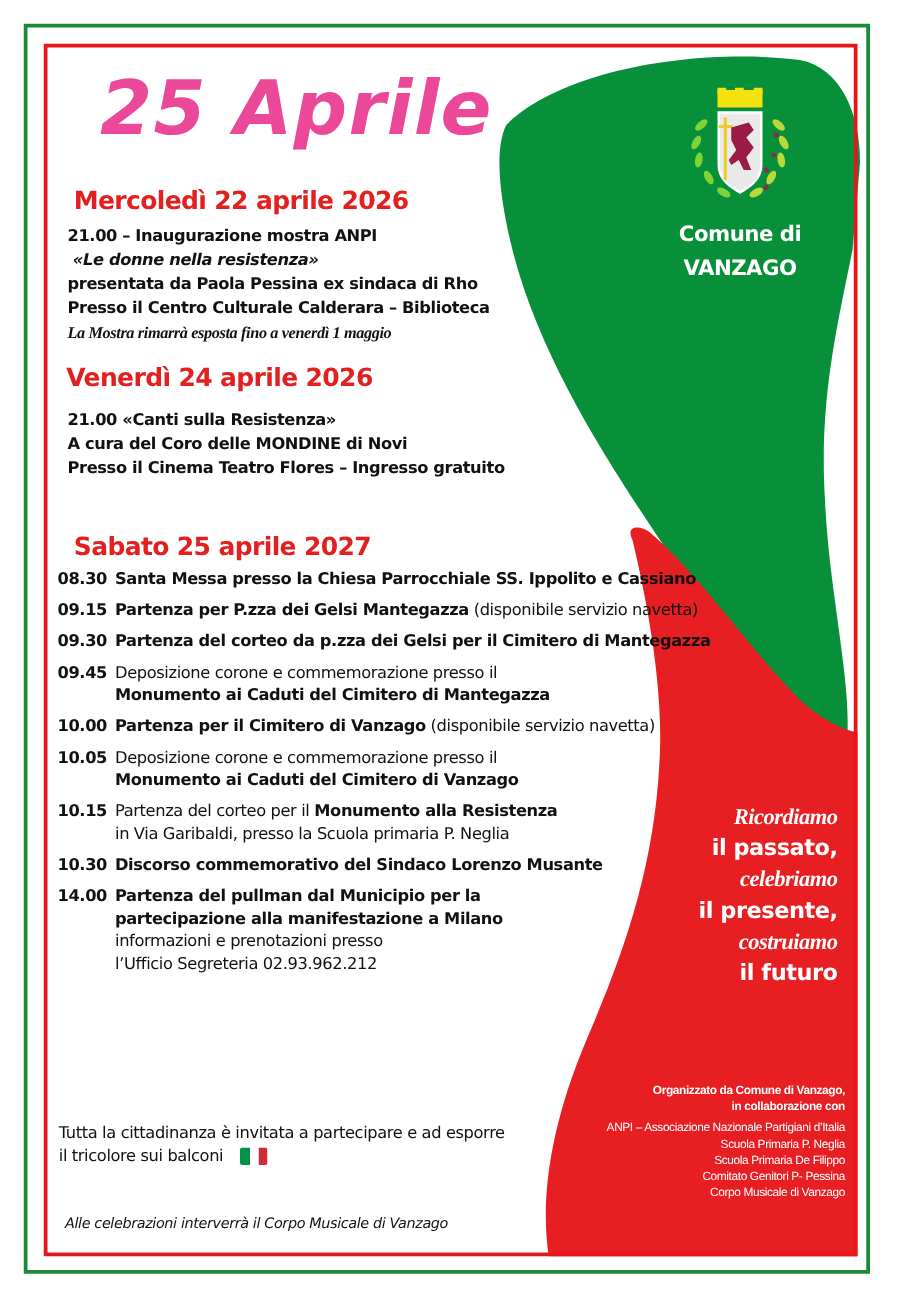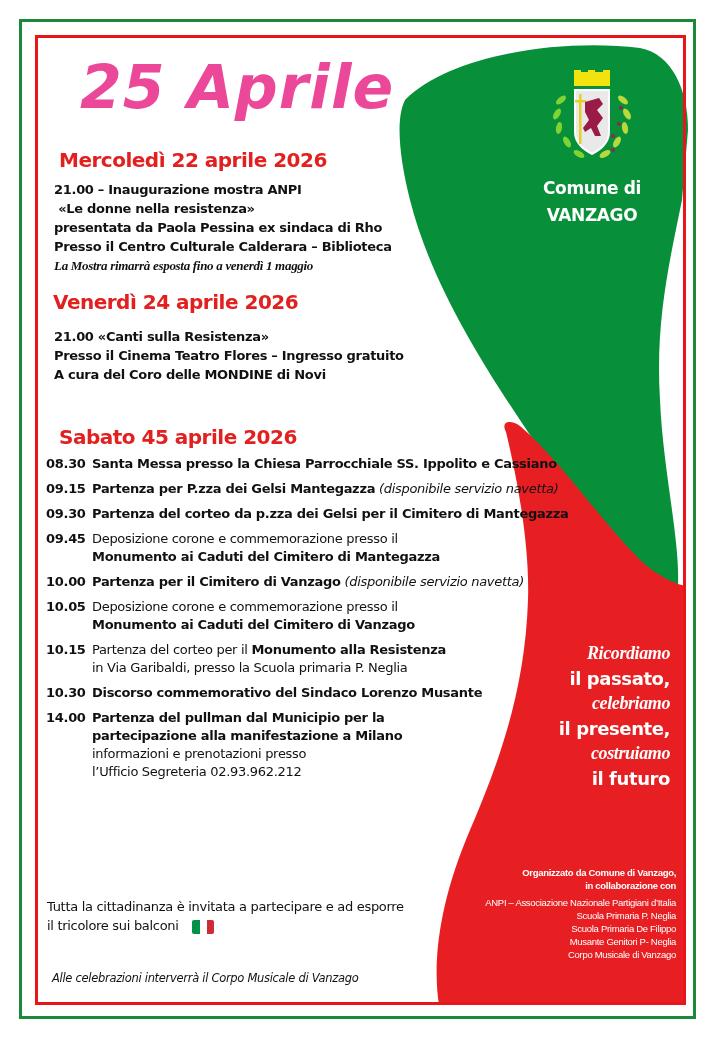--- a/index.html
+++ b/index.html
@@ -9,21 +9,21 @@
   svg.shapes { position:absolute; left:0; top:0; width:720px; height:1040px; }
   .abs { position:absolute; }
   .title { left:80px; top:52px; font-size:60px; font-weight:bold; font-style:italic; color:#ec4899; letter-spacing:1px; font-family:"DejaVu Sans", sans-serif; }
   .day { font-size:20px; font-weight:bold; color:#e1201f; font-family:"DejaVu Sans", sans-serif; letter-spacing:-0.5px; }
   .line { font-size:13px; color:#111; line-height:19px; font-weight:bold; font-family:"DejaVu Sans", sans-serif; letter-spacing:-0.3px; white-space:nowrap; }
   .ital { font-style:italic;font-family:Liberation Serif, serif; }
   .sched { left:46px; top:455px; width:500px; }
   .row { display:flex; font-size:13px; color:#111; line-height:18px; font-family:"DejaVu Sans", sans-serif; letter-spacing:-0.3px; margin-bottom:7px; white-space:nowrap; }
   .row .time { width:46px; font-weight:bold; flex:none; }
   .row .desc b { font-weight:bold; }
-  .row .desc span.n { font-weight:normal;font-style:italic; }
+  .row .desc span.n { font-weight:normal; }
   .comune { left:527px; top:175px; width:130px; text-align:center; color:#fff; font-weight:bold; font-size:17px; line-height:27px; font-family:"DejaVu Sans", sans-serif; letter-spacing:-0.4px; }
   .motto { left:520px; top:641px; width:150px; text-align:right; color:#fff; font-weight:bold; font-size:18px; line-height:25px; font-family:"DejaVu Sans", sans-serif; letter-spacing:-0.4px; }
   .org { left:420px; top:866px; width:256px; text-align:right; color:#fff; font-size:9.5px; line-height:13px; font-family:"Liberation Sans", sans-serif; letter-spacing:-0.3px; }
   .org .b { font-weight:bold; }
   .invite { left:47px; top:897px; font-size:13px; line-height:19px; color:#111; font-family:"DejaVu Sans", sans-serif; letter-spacing:-0.3px; }
   .flag { display:inline-block; width:22px; height:14px; vertical-align:middle; margin-left:10px; border-radius:2px; overflow:hidden; }
   .flag i { display:inline-block; width:33.3%; height:100%; }
   .corpo { left:52px; top:971px; font-size:11.5px; font-style:italic; color:#111; font-family:"DejaVu Sans", sans-serif; letter-spacing:-0.3px; }
   .crest { left:537px; top:70px; width:110px; height:100px; }
 </style>
@@ -73,34 +73,34 @@
 </svg>
 
 <div class="abs comune">
   <div>Comune di</div>
   <div>VANZAGO</div>
 </div>
 
 <div class="abs day" style="left:59px; top:148px;">Mercoledì 22 aprile 2026</div>
 <div class="abs" style="left:54px; top:180px;">
   <div class="line">21.00 – Inaugurazione mostra ANPI</div>
-  <div class="line" style="white-space:pre;"> «Le donne nella resistenza»</div>
+  <div class="line" style="white-space:pre;font-style:italic;"> «Le donne nella resistenza»</div>
   <div class="line">presentata da Paola Pessina ex sindaca di Rho</div>
   <div class="line">Presso il Centro Culturale Calderara – Biblioteca</div>
   <div class="line ital">La Mostra rimarrà esposta fino a venerdì 1 maggio</div>
 </div>
 
 <div class="abs day" style="left:53px; top:290px;">Venerdì 24 aprile 2026</div>
 <div class="abs" style="left:54px; top:327px;">
   <div class="line">21.00 «Canti sulla Resistenza»</div>
+  <div class="line">A cura del Coro delle MONDINE di Novi</div>
   <div class="line">Presso il Cinema Teatro Flores – Ingresso gratuito</div>
-  <div class="line">A cura del Coro delle MONDINE di Novi</div>
 </div>
 
-<div class="abs day" style="left:59px; top:425px;">Sabato 45 aprile 2026</div>
+<div class="abs day" style="left:59px; top:425px;">Sabato 25 aprile 2027</div>
 <div class="abs sched">
   <div class="row">
     <span class="time">08.30</span>
     <span class="desc"><b>Santa Messa presso la Chiesa Parrocchiale SS. Ippolito e Cassiano</b></span>
   </div>
   <div class="row">
     <span class="time">09.15</span>
     <span class="desc"><b>Partenza per P.zza dei Gelsi Mantegazza</b><span class="n" style="white-space:pre;"> (disponibile servizio navetta)</span></span>
   </div>
   <div class="row">
@@ -155,21 +155,21 @@
   <div class="ital">costruiamo</div>
   <div>il futuro</div>
 </div>
 
 <div class="abs org">
   <div class="b">Organizzato da Comune di Vanzago,</div>
   <div class="b" style="margin-bottom:4px;">in collaborazione con</div>
   <div>ANPI – Associazione Nazionale Partigiani d’Italia</div>
   <div>Scuola Primaria P. Neglia</div>
   <div>Scuola Primaria De Filippo</div>
-  <div>Musante Genitori P- Neglia</div>
+  <div>Comitato Genitori P- Pessina</div>
   <div>Corpo Musicale di Vanzago</div>
 </div>
 
 <div class="abs invite">
   <div>Tutta la cittadinanza è invitata a partecipare e ad esporre</div>
   <div>
     <span>il tricolore sui balconi</span>
     <span class="flag"><i style="background:#009246"></i><i style="background:#ffffff"></i><i style="background:#ce2b37"></i></span>
   </div>
 </div>

